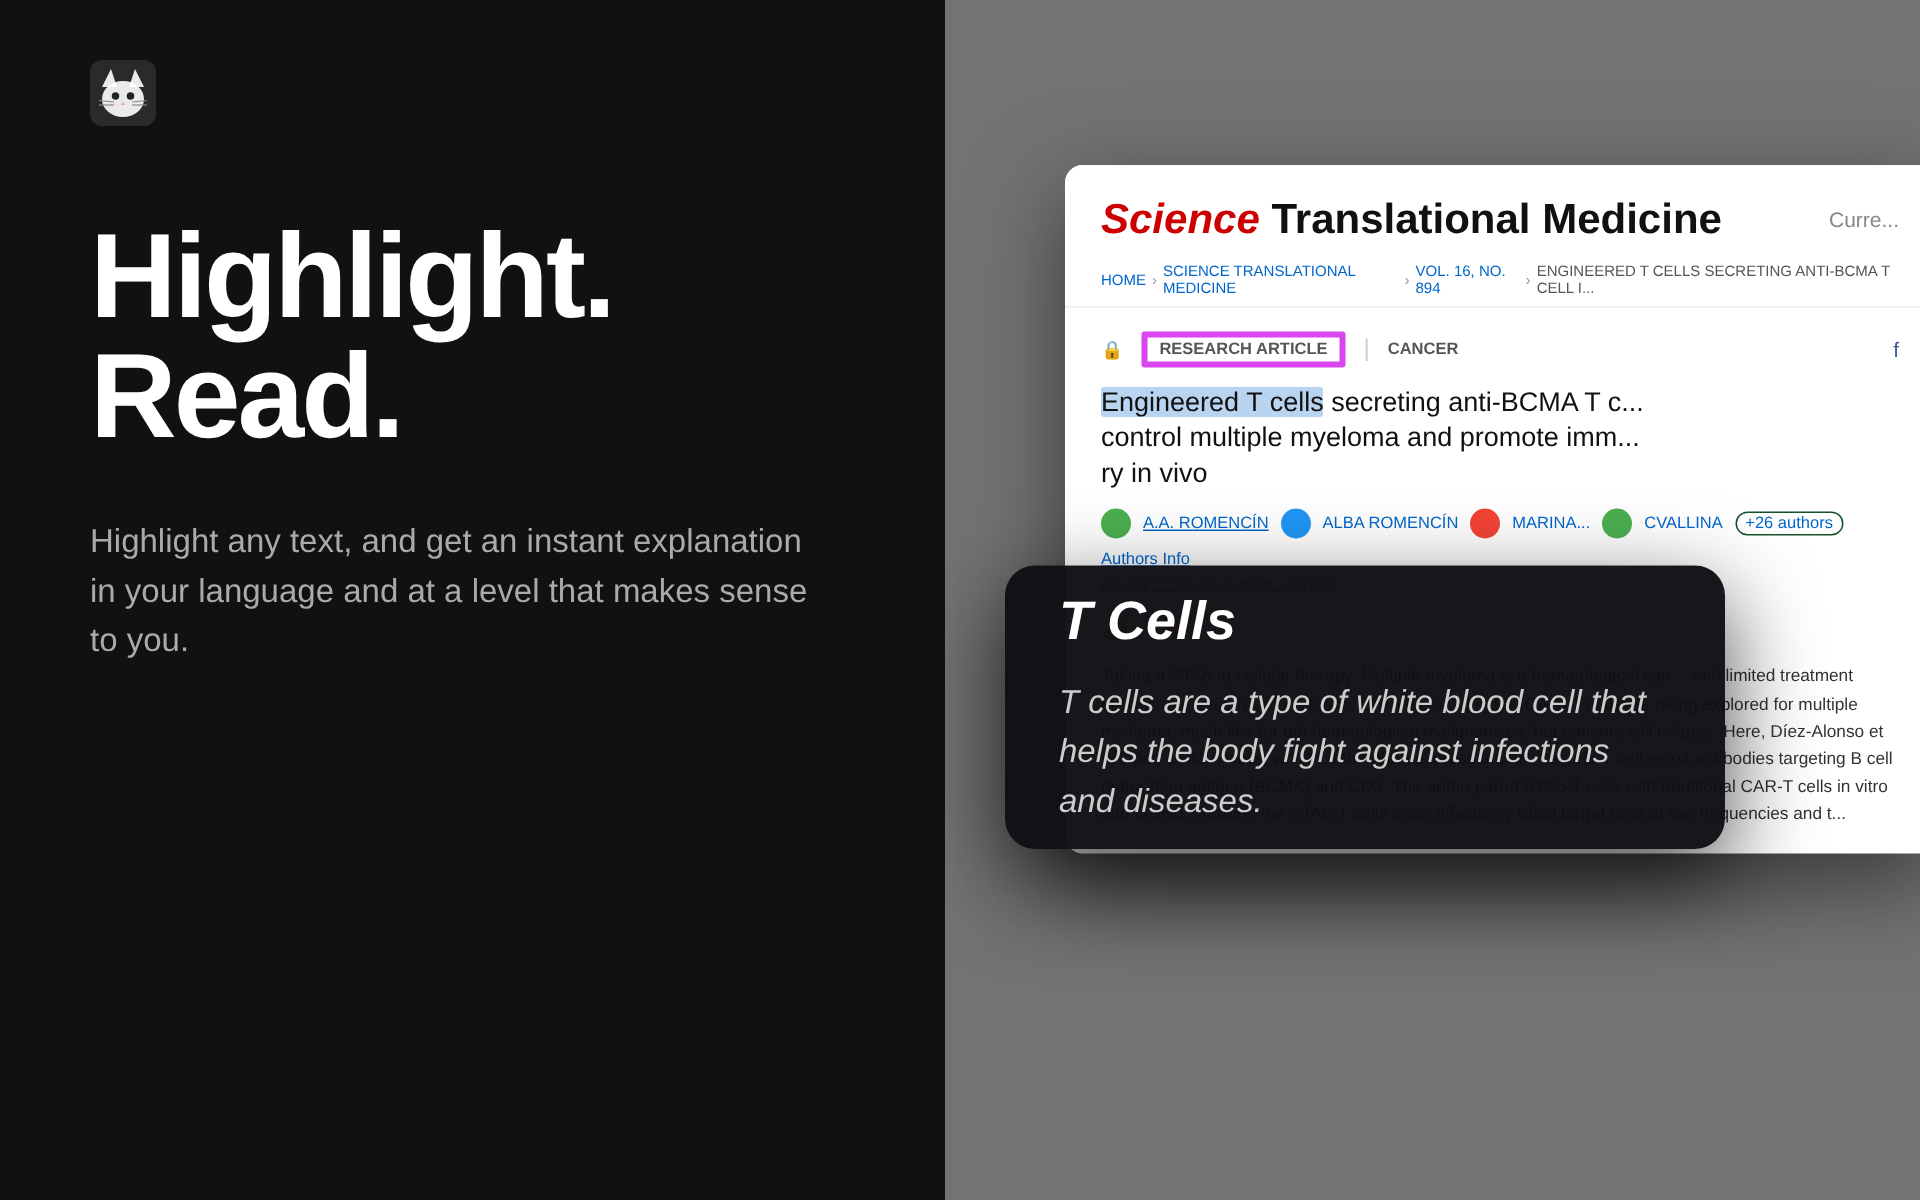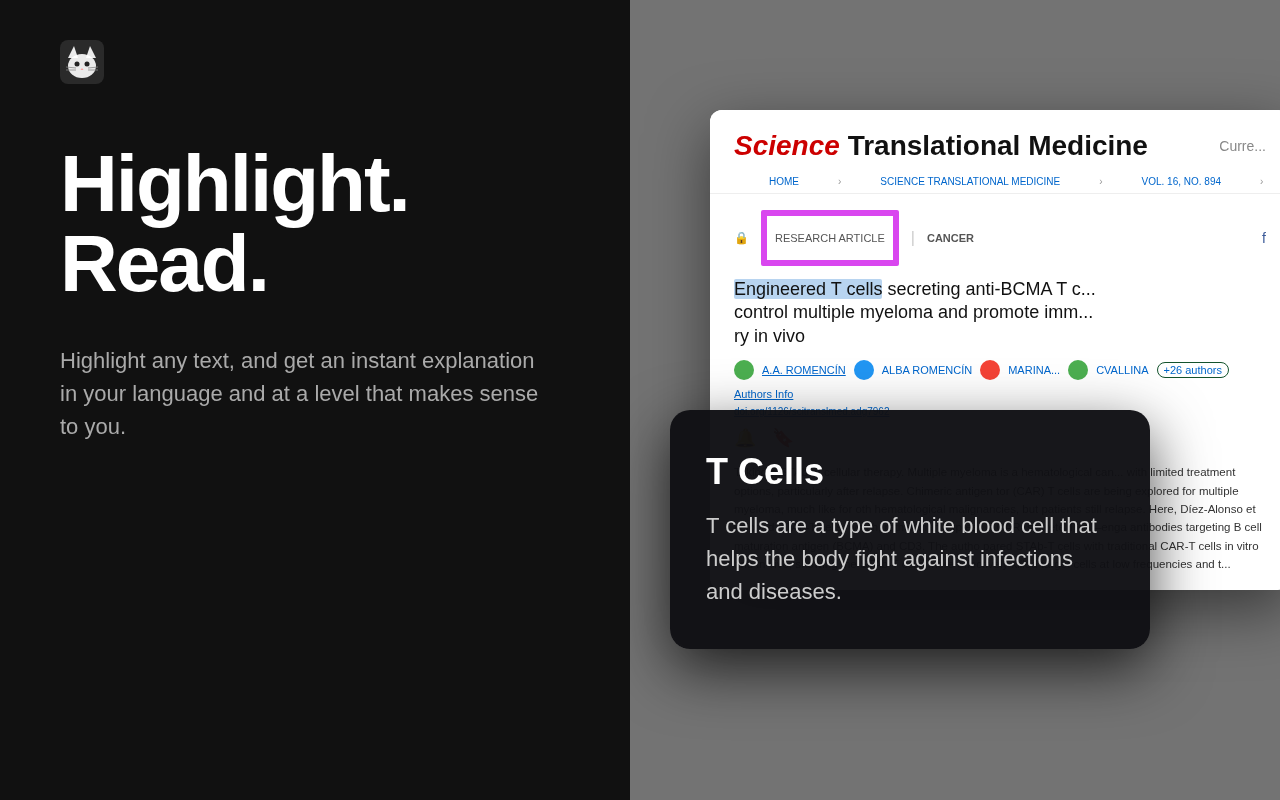--- a/index.html
+++ b/index.html
@@ -103,21 +103,20 @@
       color: #444;
       padding: 6px 24px;
       border-bottom: 1px solid #eee;
       display: flex;
       gap: 4px;
       align-items: center;
     }
 
     .breadcrumb span {
       color: #555;
-      margin-left: 35px;
     }
 
     .breadcrumb .sep {
       color: #999;
     }
 
     .article-body {
       padding: 16px 24px;
     }
 
@@ -128,24 +127,24 @@
       margin-bottom: 12px;
     }
 
     .lock-icon-small {
       color: #888;
       font-size: 12px;
     }
 
     .tag-research {
       font-size: 11px;
-      font-weight: 400;
+      font-weight: 700;
       color: #555;
-      border: 6px solid #d946ef;
-      padding: 16px 8px;
+      border: 4px solid #d946ef;
+      padding: 2px 8px;
       border-radius: 2px;
     }
 
     .tag-separator {
       color: #ccc;
     }
 
     .tag-cancer {
       font-size: 11px;
       font-weight: 600;
@@ -220,28 +219,29 @@
 
     .abstract-text {
       font-size: 11.5px;
       color: #333;
       line-height: 1.6;
     }
 
     
     .popup-card {
       position: absolute;
-      top: 410px;
+      top: 377px;
       left: 40px;
       width: 480px;
       background: rgba(15, 15, 20, 0.97);
       border-radius: 20px;
-      padding: 41px 36px;
+      padding: 16px 36px;
       box-shadow: 0 20px 60px rgba(0,0,0,0.7);
       z-index: 10;
+      font-style: italic;
     }
 
     .popup-term {
       font-size: 36px;
       font-weight: 700;
       color: #ffffff;
       margin-bottom: 16px;
     }
 
     .popup-definition {
@@ -296,20 +296,21 @@
       </div>
     </div>
 
     <div class="breadcrumb">
       <span style="cursor:pointer;color:#0066cc;">HOME</span>
       <span class="sep">›</span>
       <span style="cursor:pointer;color:#0066cc;">SCIENCE TRANSLATIONAL MEDICINE</span>
       <span class="sep">›</span>
       <span style="cursor:pointer;color:#0066cc;">VOL. 16, NO. 894</span>
       <span class="sep">›</span>
+      <span style="color:#555;">ENGINEERED T CELLS SECRETING ANTI-BCMA T CELL I...</span>
     </div>
 
     <div class="article-body">
       <div class="article-tags">
         <span class="lock-icon-small">🔒</span>
         <span class="tag-research">RESEARCH ARTICLE</span>
         <span class="tag-separator">|</span>
         <span class="tag-cancer">CANCER</span>
         <span class="fb-icon">f</span>
       </div>

